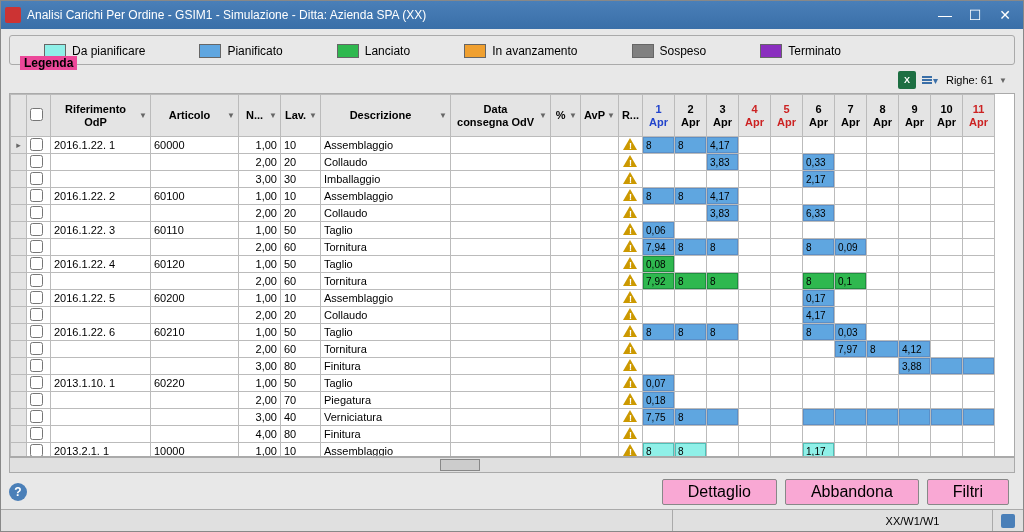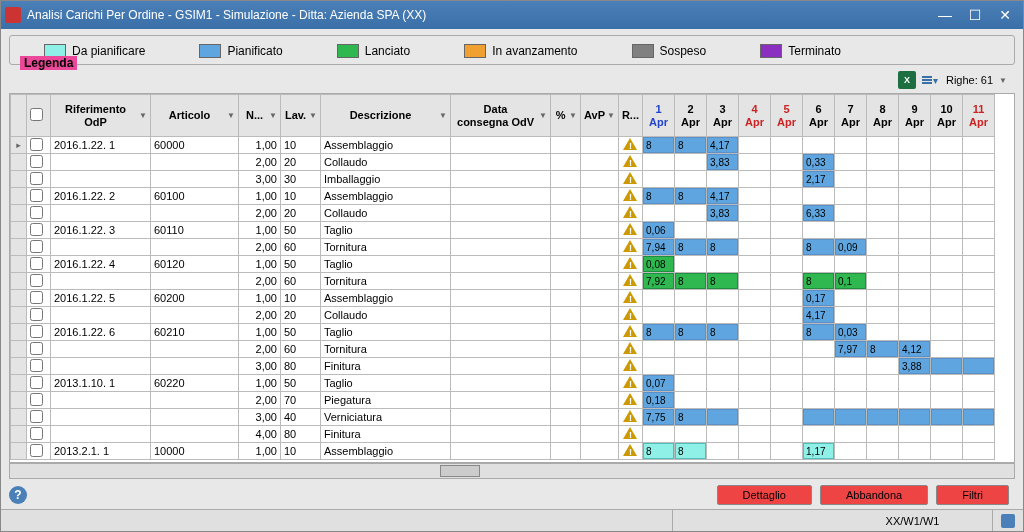--- a/index.html
+++ b/index.html
@@ -63,21 +63,21 @@
 .c-launch { background: #2fb84f; border-color: #1f8f3f; }
 .c-todo { background: #8ff0e8; border-color: #4fc0b8; }
 
 .row-selector { background: #e4e4e4; text-align: center; color: #666; font-size: 9px; }
 
 .hscroll { height: 16px; margin: 0 8px; background: #e0e0e0; border: 1px solid #aaa; display: flex; align-items: center; }
 .hscroll-thumb { width: 40px; height: 12px; background: #ccc; border: 1px solid #888; margin-left: 430px; }
 
 .footer-btns { display: flex; justify-content: flex-end; gap: 8px; padding: 6px 14px 4px 8px; align-items: center; }
 .footer-help { width: 18px; height: 18px; border-radius: 50%; background: #4a7fb8; color: #fff; display: flex; align-items: center; justify-content: center; font-size: 12px; font-weight: bold; cursor: pointer; margin-right: auto; }
-.btn { border: 1px solid #888; background: #ef4444; padding: 3px 25px; font-size: 11px; cursor: pointer; border-radius: 2px; }
+.btn { border: 1px solid #888; background: #f9a8d4; padding: 3px 25px; font-size: 16px; cursor: pointer; border-radius: 2px; }
 
 .statusbar { height: 22px; background: #e0e0e0; border-top: 1px solid #aaa; display: flex; align-items: center; font-size: 11px; }
 .status-cell { border-right: 1px solid #aaa; height: 100%; display: flex; align-items: center; padding: 0 8px; }
 .status-spacer { flex: 1; }
 .status-icon { width: 16px; height: 14px; background: #4a7fb8; border-radius: 2px; }
 </style>
 </head>
 <body>
 
 <div class="window">

